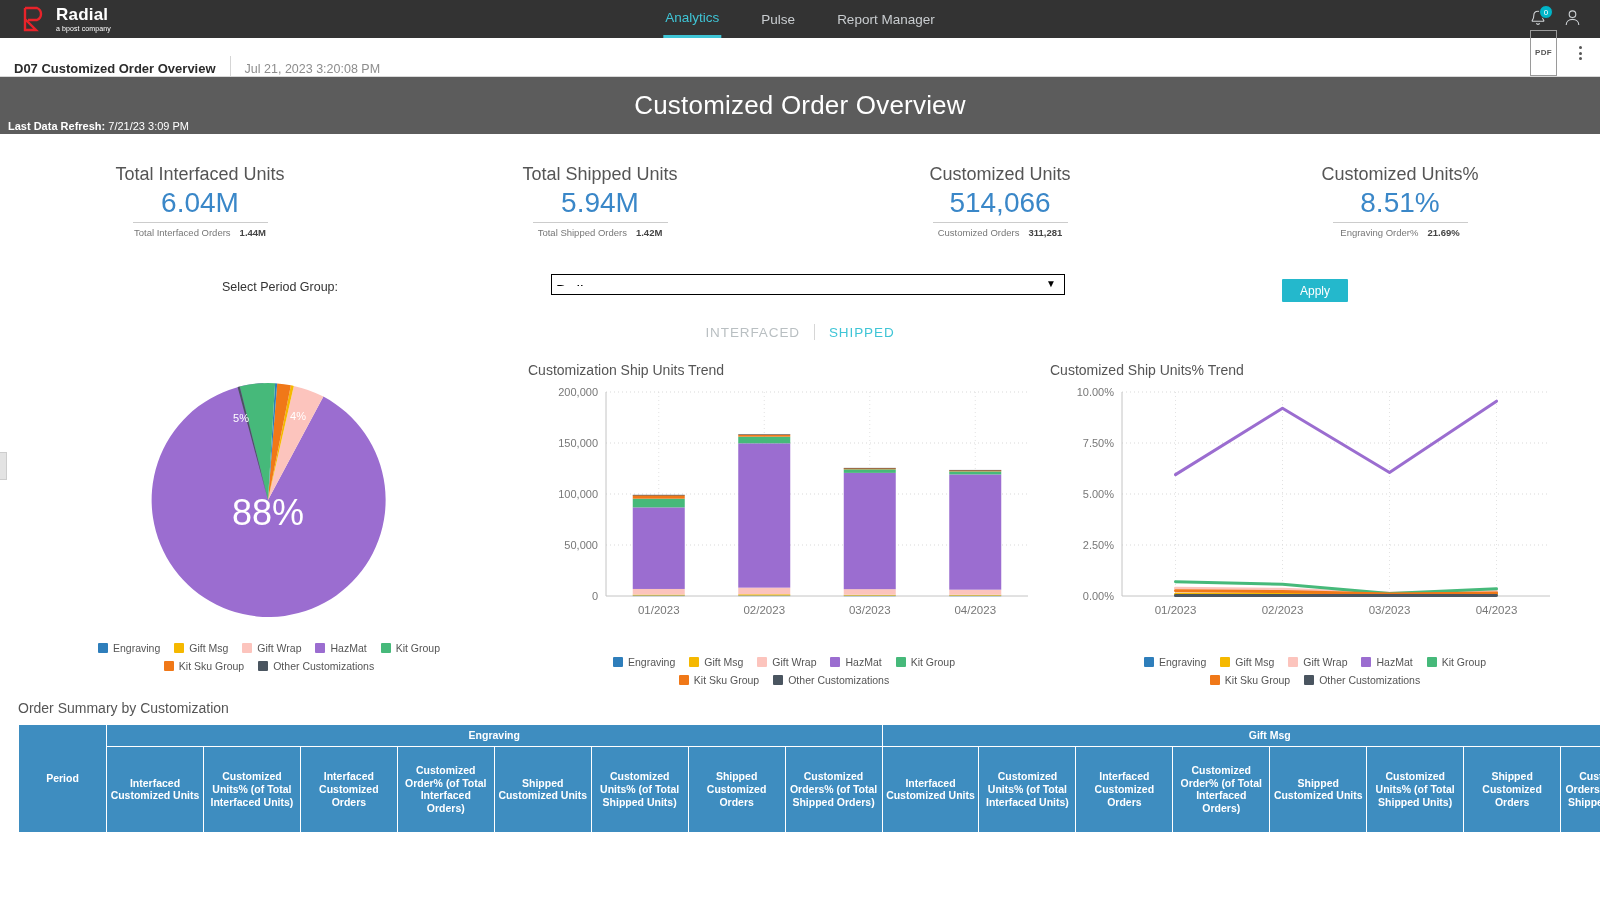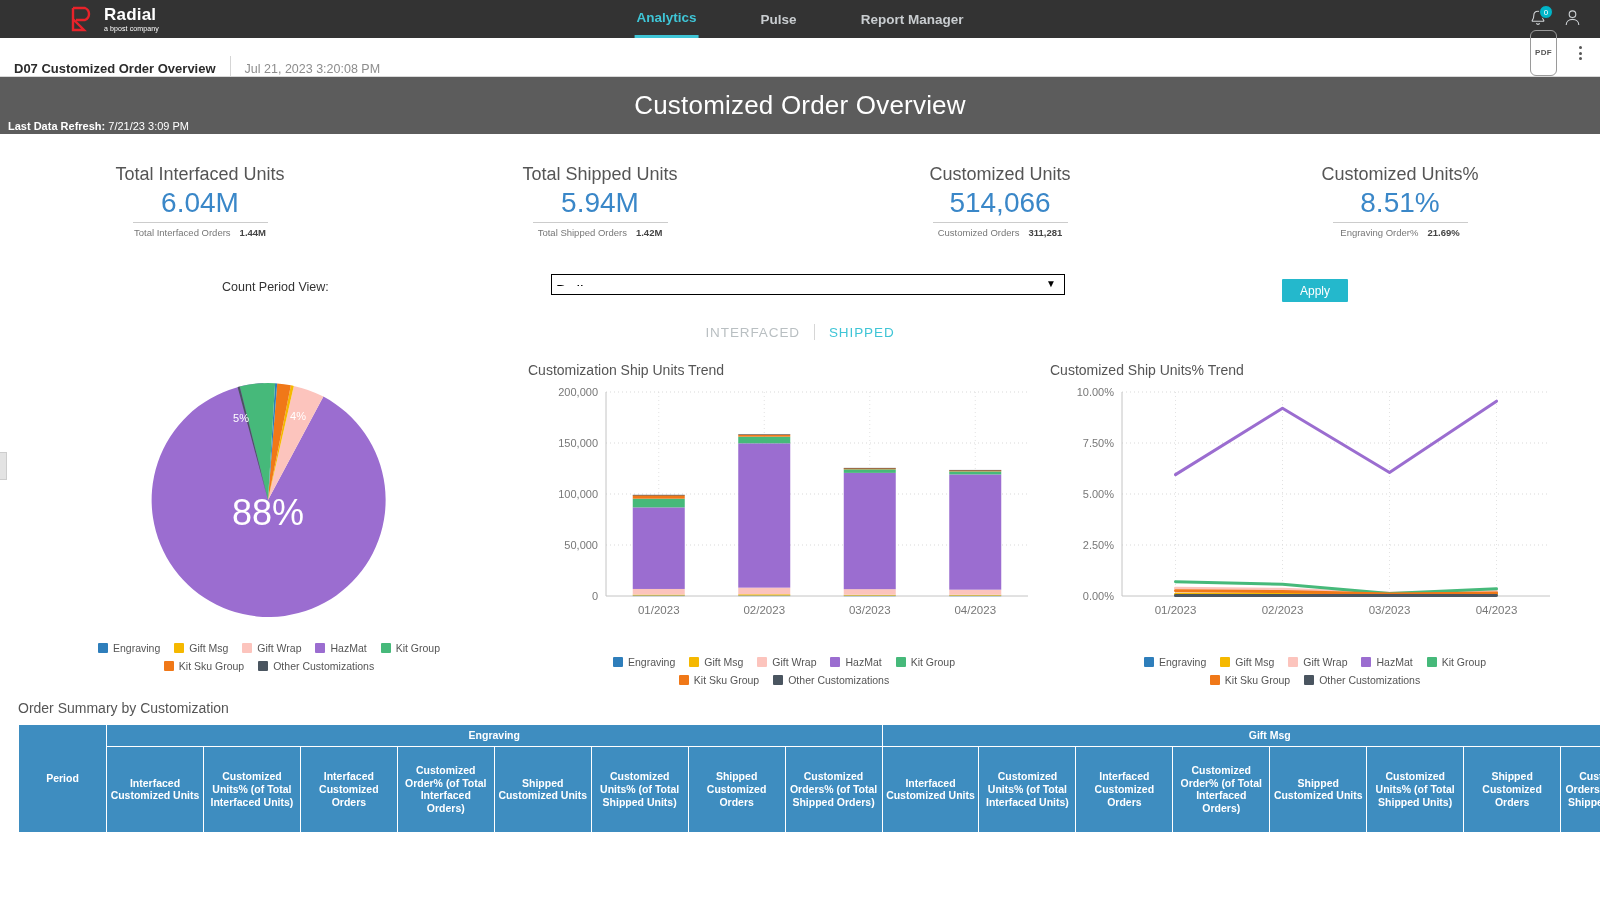--- a/index.html
+++ b/index.html
@@ -9,32 +9,32 @@
     background: #ffffff;
     overflow: hidden;
   }
   .app { width: 1600px; height: 900px; position: relative; background:#fff; }
 
   
   .topnav {
     height: 38px; background: #333333; display: flex; align-items: center;
     position: relative;
   }
-  .brand { display: flex; padding-left: 22px; gap: 8px; margin-left: 48px; }
+  .brand { display: flex; padding-left: 22px; gap: 8px; }
   .brand-mark {
     width: 26px; height: 26px; position: relative;
   }
   .brand-text { display: flex; flex-direction: column; line-height: 1; }
   .brand-name {
     color: #fff; font-size: 17px; font-weight: bold; letter-spacing: .2px;
   }
   .brand-sub { color: #ffffff; font-size: 7px; margin-top: 2px; letter-spacing: .1px; }
   .nav-links {
     position: absolute; left: 50%; transform: translateX(-50%);
-    display: flex; align-items: center; gap: 60px; height: 32px; font-weight: bold;
+    display: flex; align-items: center; gap: 38px; height: 32px;
   }
   .nav-link {
     color: #c9cdd0; font-size: 13.5px; height: 38px; display: flex;
     align-items: center; cursor: pointer; padding: 0 2px;
   }
   .nav-link.active { color: #3fc5d6; border-bottom: 3px solid #3fc5d6; }
   .nav-right {
     position: absolute; right: 18px; display: flex; align-items: center; gap: 16px;
   }
   .bell-wrap { position: relative; width: 18px; height: 20px; }
@@ -48,21 +48,21 @@
   
   .reportbar {
     height: 39px; background: #fff; border-bottom: 1px solid #d8d8d8;
     display: flex; align-items: flex-end; padding: 0 14px; position: relative;
   }
   .report-title { font-size: 13px; font-weight: bold; color: #2b2b2b; }
   .report-div { width:1px; height: 20px; background:#d5d5d5; margin: 0 14px; }
   .report-date { font-size: 12.5px; color: #8d8d8d; }
   .reportbar-right { margin-left: auto; display: flex; align-items: center; gap: 18px; }
   .pdf-btn {
-    border: 1px solid #9a9a9a; border-radius: 6px; font-size: 8px; color:#555;
+    border: 1px solid #9a9a9a; border-radius: 0; font-size: 8px; color:#555;
     padding: 18px 4px; letter-spacing: .3px; line-height: 1; cursor: pointer;
     font-weight: bold;
   }
   .kebab { display:flex; flex-direction:column; gap:2.5px; cursor:pointer; padding: 2px 4px;}
   .kebab i { width:3px; height:3px; background:#555; border-radius:50%; display:block; }
 
   
   .banner {
     background: #5c5c5c; height: 57px; position: relative;
     display:flex; align-items:center; justify-content:center;
@@ -248,21 +248,21 @@
       <span class="kpi-value">8.51%</span>
       <span class="kpi-rule"></span>
       <span class="kpi-sub">
         <span>Engraving Order%</span>
         <b>21.69%</b>
       </span>
     </div>
   </div>
 
   <div class="period-row">
-    <span class="period-label">Count Period View:</span>
+    <span class="period-label">Select Period Group:</span>
     <select class="period-select" id="periodSelect"><option value="Daily">Daily</option><option value="Weekly">Weekly</option><option value="Monthly">Monthly</option><option value="Quarterly">Quarterly</option><option value="Yearly">Yearly</option></select>
     <span class="sel-caret">▼</span>
     <button class="apply-btn">Apply</button>
   </div>
 
   <div class="viewtabs">
     <span class="vtab">INTERFACED</span>
     <span class="vtab-sep"></span>
     <span class="vtab active">SHIPPED</span>
   </div>

